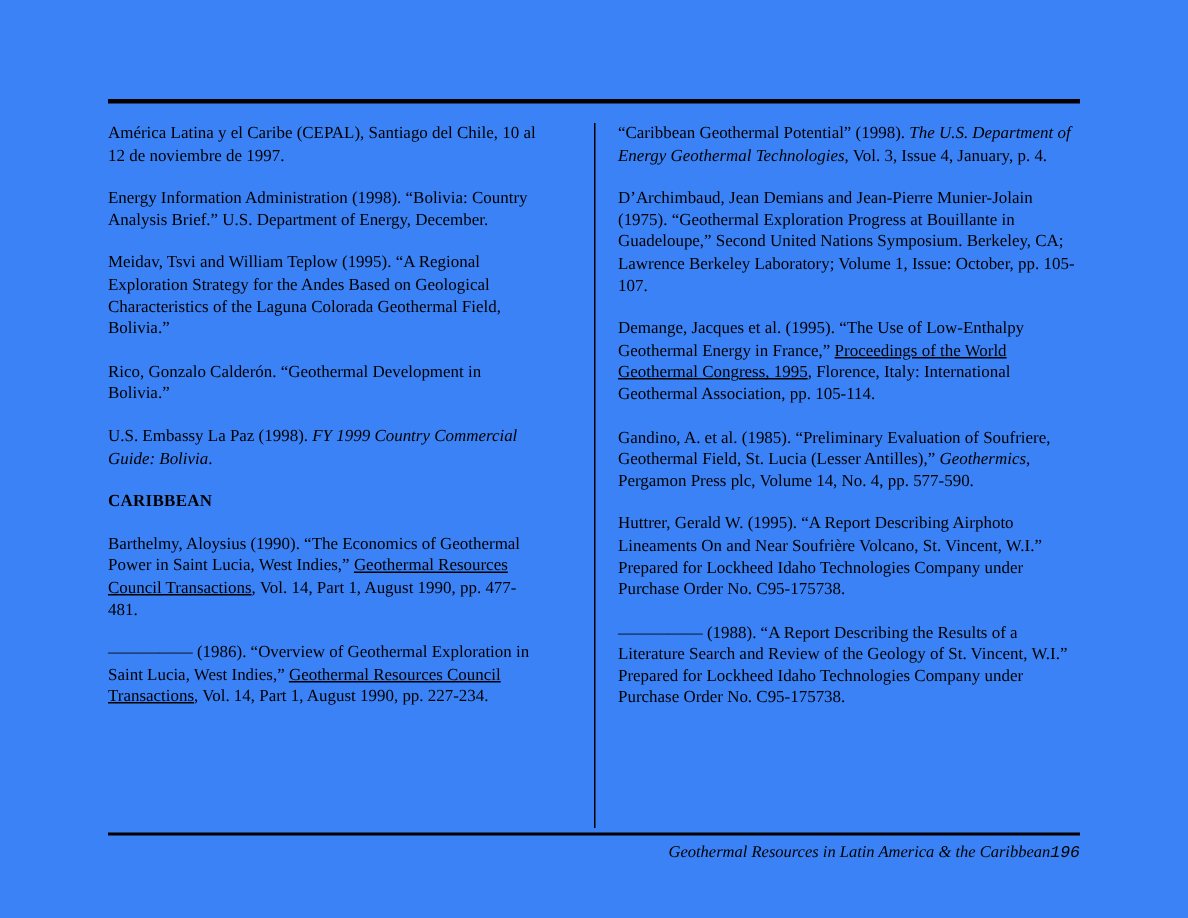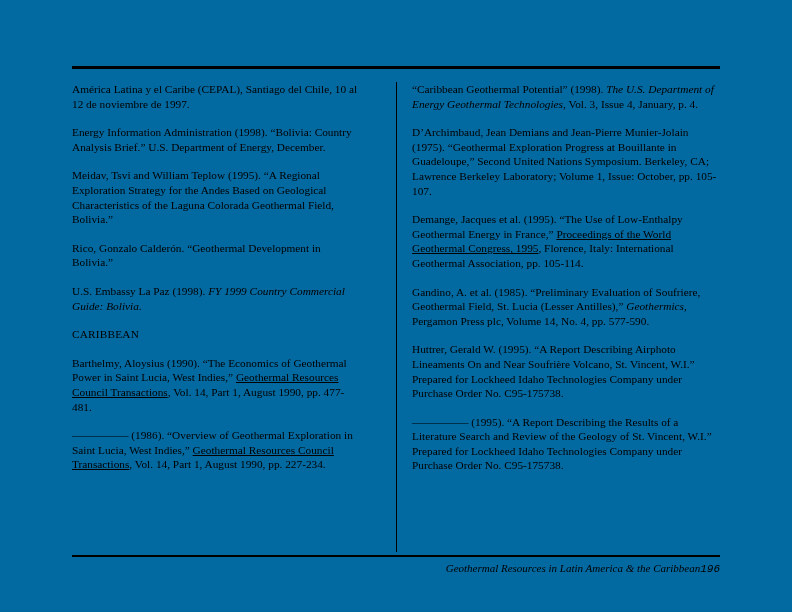--- a/index.html
+++ b/index.html
@@ -4,21 +4,21 @@
 <style>
   html, body {
     margin: 0;
     padding: 0;
     background: #ffffff;
   }
   .page {
     position: relative;
     width: 792px;
     height: 612px;
-    background: #0369a1;
+    background: #3b82f6;
     overflow: hidden;
     font-family: "Liberation Serif", "DejaVu Serif", serif;
     color: #000000;
   }
   .top-rule {
     position: absolute;
     left: 72px;
     right: 72px;
     top: 66px;
     height: 3px;
@@ -54,21 +54,21 @@
     margin: 0 0 14px 0;
     padding: 0;
   }
   .heading {
     font-weight: bold;
     letter-spacing: 0.2px;
   }
   .seg.normal { font-style: normal; }
   .seg.italic { font-style: italic; }
   .seg.underline { text-decoration: underline; }
-  .seg.bold { font-weight: normal; }
+  .seg.bold { font-weight: bold; }
   .footer-rule {
     position: absolute;
     left: 72px;
     right: 72px;
     top: 555px;
     height: 2px;
     background: #000000;
   }
   .footer-row {
     position: absolute;
@@ -104,21 +104,21 @@
         <p class="entry"><span class="seg normal">Barthelmy, Aloysius (1990).  “The Economics of Geothermal Power in Saint Lucia, West Indies,” </span><span class="seg underline">Geothermal Resources Council Transactions</span><span class="seg normal">, Vol. 14, Part 1, August 1990, pp. 477-481.</span></p>
         <p class="entry"><span class="seg normal">————— (1986).  “Overview of Geothermal Exploration in Saint Lucia, West Indies,” </span><span class="seg underline">Geothermal Resources Council Transactions</span><span class="seg normal">, Vol. 14, Part 1, August 1990, pp. 227-234.</span></p>
       </div>
     <div class="column-divider"></div>
     <div class="column column-right">
         <p class="entry"><span class="seg normal">“Caribbean Geothermal Potential” (1998).  </span><span class="seg italic">The U.S. Department of Energy Geothermal Technologies</span><span class="seg normal">, Vol. 3, Issue 4, January, p. 4.</span></p>
         <p class="entry"><span class="seg normal">D’Archimbaud, Jean Demians and Jean-Pierre Munier-Jolain (1975).  “Geothermal Exploration Progress at Bouillante in Guadeloupe,” Second United Nations Symposium.  Berkeley, CA; Lawrence Berkeley Laboratory; Volume 1, Issue:  October, pp. 105-107.</span></p>
         <p class="entry"><span class="seg normal">Demange, Jacques et al.  (1995).  “The Use of Low-Enthalpy Geothermal Energy in France,” </span><span class="seg underline">Proceedings of the World Geothermal Congress, 1995</span><span class="seg normal">, Florence, Italy: International Geothermal Association, pp.  105-114.</span></p>
         <p class="entry"><span class="seg normal">Gandino, A. et al.  (1985).  “Preliminary Evaluation of Soufriere, Geothermal Field, St. Lucia (Lesser Antilles),” </span><span class="seg italic">Geothermics</span><span class="seg normal">, Pergamon Press plc, Volume 14, No. 4, pp. 577-590.</span></p>
         <p class="entry"><span class="seg normal">Huttrer, Gerald W. (1995).  “A Report Describing Airphoto Lineaments On and Near Soufrière Volcano, St. Vincent, W.I.”  Prepared for Lockheed Idaho Technologies Company under Purchase Order No. C95-175738.</span></p>
-        <p class="entry"><span class="seg normal">————— (1995).  “A Report Describing the Results of a Literature Search and Review of the Geology of St. Vincent, W.I.”  Prepared for Lockheed Idaho Technologies Company under Purchase Order No. C95-175738.</span></p>
+        <p class="entry"><span class="seg normal">————— (1988).  “A Report Describing the Results of a Literature Search and Review of the Geology of St. Vincent, W.I.”  Prepared for Lockheed Idaho Technologies Company under Purchase Order No. C95-175738.</span></p>
       </div>
   </div>
 
   <div class="footer-rule"></div>
 
   <div class="footer-row">
     <span class="footer-title">Geothermal Resources in Latin America &amp; the Caribbean</span>
     <span class="footer-page-number">196</span>
   </div>
 

